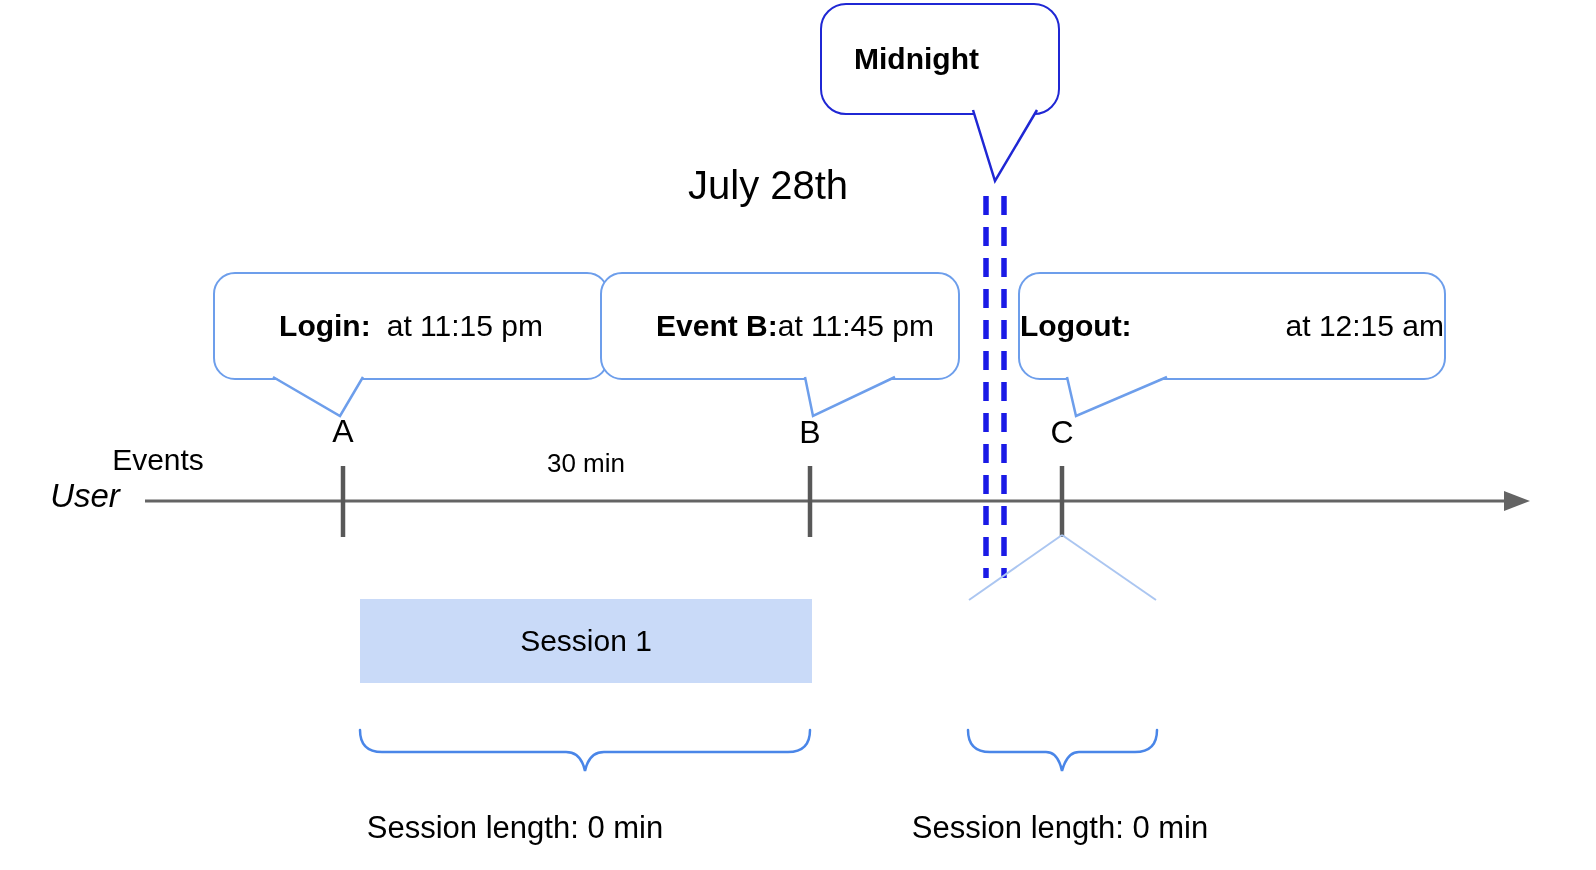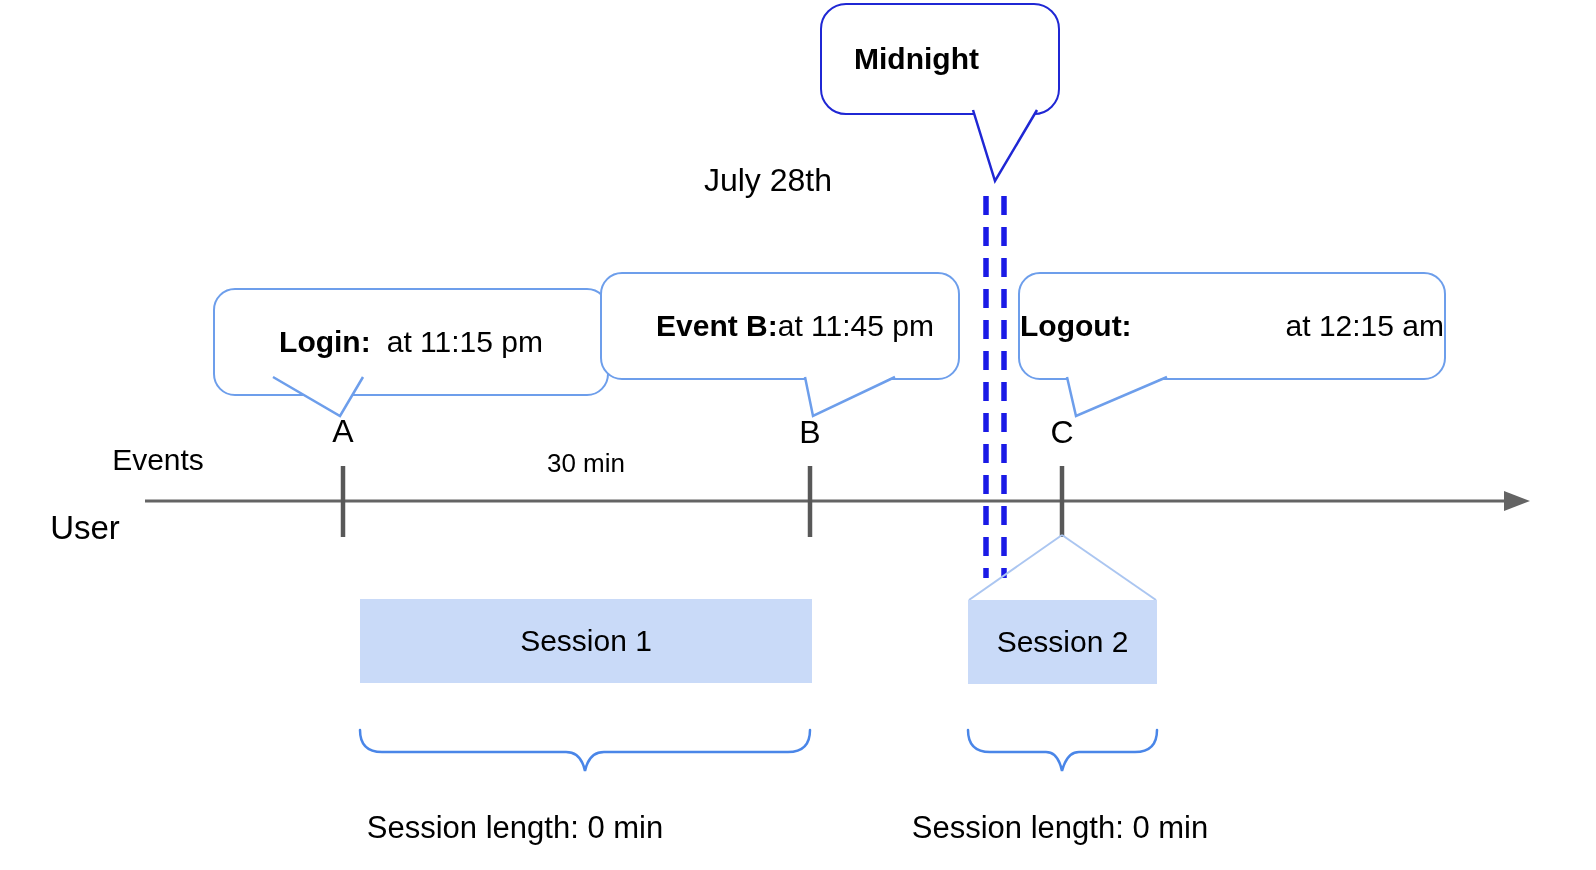--- a/index.html
+++ b/index.html
@@ -22,21 +22,21 @@
     border-color:var(--midnight_border);
     justify-content:flex-start; padding-left:32px; font-weight:700;
   }
 
   .session {
     position:absolute; background:var(--session_fill);
     display:flex; align-items:center; justify-content:center;
     font-size:30px;
   }
 
-  .date-lbl { font-size:32px; }
+  .date-lbl { font-size:40px; }
   .marker-lbl { font-size:32px; }
   .axis-lbl { font-size:33px; }
   .events-lbl { font-size:30px; }
   .interval-lbl { font-size:26px; }
   .length-lbl { font-size:31px; }
 </style>
 </head>
 <body>
 
 <div class="canvas">
@@ -56,29 +56,26 @@
     <line x1="1062" y1="535" x2="969" y2="600" stroke-width="2" style="stroke:var(--roof_blue)"></line>
     <line x1="1062" y1="535" x2="1156" y2="600" stroke-width="2" style="stroke:var(--roof_blue)"></line>
 
     <path d="M 360 730 Q 360 752 382 752 L 566 752 Q 581 752 585 771 Q 589 752 604 752 L 788 752 Q 810 752 810 730" fill="none" stroke-width="2.5" stroke-linecap="round" style="stroke:var(--brace_blue)"></path>
     <path d="M 968 730 Q 968 752 990 752 L 1046 752 Q 1058 752 1062 771 Q 1067 752 1079 752 L 1135 752 Q 1157 752 1157 730" fill="none" stroke-width="2.5" stroke-linecap="round" style="stroke:var(--brace_blue)"></path>
   </svg>
 
   <div class="session" style="left:360px; top:599px; width:452px; height:84px;">
     <span>Session 1</span>
   </div>
-  <div class="session" style="left:968px; top:600px; width:189px; height:84px;">
-    <span>Session 2</span>
-  </div>
 
   <div class="bubble midnight" style="left:820px; top:3px; width:240px; height:112px; border-radius:26px;">
     <span>Midnight</span>
   </div>
 
-  <div class="bubble" style="left:213px; top:288px; width:396px; height:108px;gap:16px;">
+  <div class="bubble" style="left:213px; top:272px; width:396px; height:108px;gap:16px;">
     <span class="b">Login:</span>
       <span> at 11:15 pm</span>
   </div>
 
   <div class="bubble" style="left:600px; top:272px; width:360px; height:108px;padding-left:30px;">
     <span class="b">Event B:</span>
       <span> at 11:45 pm</span>
   </div>
 
   <div class="bubble" style="left:1018px; top:272px; width:428px; height:108px;justify-content:space-between;">
@@ -104,18 +101,18 @@
   <div class="lbl date-lbl" style="left:688px; top:162px; width:160px;">July 28th</div>
 
   <div class="lbl events-lbl" style="left:98px; top:443px; width:120px;">Events</div>
 
   <div class="lbl marker-lbl" style="left:313px; top:413px; width:60px;">A</div>
   <div class="lbl marker-lbl" style="left:780px; top:414px; width:60px;">B</div>
   <div class="lbl marker-lbl" style="left:1032px; top:414px; width:60px;">C</div>
 
   <div class="lbl interval-lbl" style="left:516px; top:449px; width:140px;">30 min</div>
 
-  <div class="lbl axis-lbl" style="left:30px; top:509px; width:110px;">User</div>
+  <div class="lbl axis-lbl" style="left:30px; top:477px; width:110px;font-style:italic;">User</div>
 
   <div class="lbl length-lbl" style="left:335px; top:810px; width:360px;">Session length: 0 min</div>
   <div class="lbl length-lbl" style="left:880px; top:810px; width:360px;">Session length: 0 min</div>
 
 </div>
 
 </body></html>

